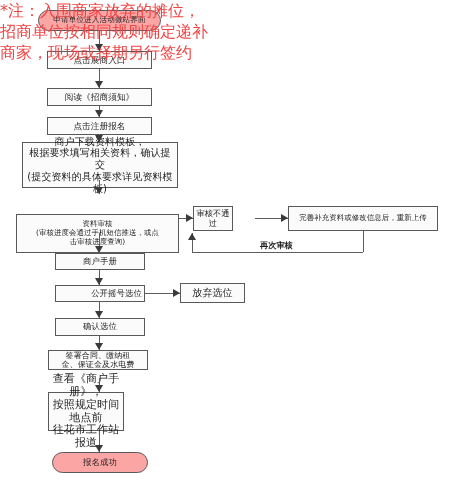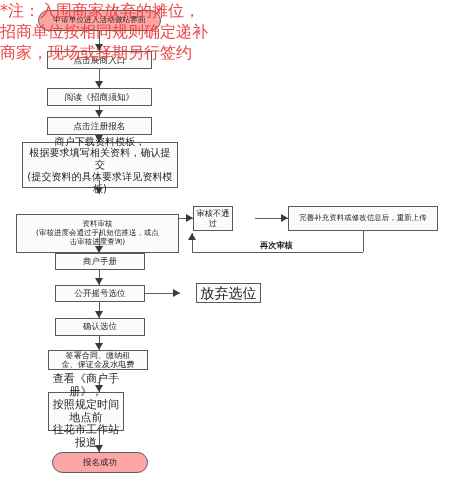--- a/index.html
+++ b/index.html
@@ -99,23 +99,23 @@
   <div class="node process" id="n-material-review" style="left: 16px; top: 194px; width: 163px; height: 39px; font-size: 7.4px; margin-top: 20px;"><span>资料审核
 (审核进度会通过手机短信推送，或点
 击审核进度查询)</span></div>
 
   <div class="node process" id="n-review-failed" style="left: 193px; top: 206px; width: 40px; height: 25px; font-size: 8.2px;"><span>审核不通过</span></div>
 
   <div class="node process" id="n-resubmit" style="left: 288px; top: 206px; width: 150px; height: 25px; font-size: 7.4px;"><span>完善补充资料或修改信息后，重新上传</span></div>
 
   <div class="node process" id="n-review-passed" style="left: 55px; top: 253px; width: 90px; height: 17px; font-size: 8.4px;"><span>商户手册</span></div>
 
-  <div class="node process" id="n-lottery-selection" style="left: 55px; top: 285px; width: 90px; height: 17px; font-size: 8.4px;"><span>公开摇号选位</span></div>
+  <div class="node process" id="n-lottery-selection" style="left: 55px; top: 285px; width: 90px; height: 17px; font-size: 8.4px; justify-content: flex-end;"><span>公开摇号选位</span></div>
 
-  <div class="node process" id="n-abandon-selection" style="left: 196px; top: 283px; width: 65px; height: 20px; font-size: 14px;"><span>放弃选位</span></div>
+  <div class="node process" id="n-abandon-selection" style="left: 180px; top: 283px; width: 65px; height: 20px; font-size: 10px;"><span>放弃选位</span></div>
 
   <div class="node process" id="n-confirm-selection" style="left: 55px; top: 318px; width: 90px; height: 18px; font-size: 8.4px;"><span>确认选位</span></div>
 
   <div class="node process" id="n-sign-contract" style="left: 48px; top: 350px; width: 100px; height: 20px; font-size: 8px;"><span>签署合同、缴纳租
 金、保证金及水电费</span></div>
 
   <div class="node process" id="n-merchant-manual" style="left: 48px; top: 392px; width: 76px; height: 39px; font-size: 11px;"><span>查看《商户手册》，
 按照规定时间地点前
 往花市工作站报道</span></div>
 

